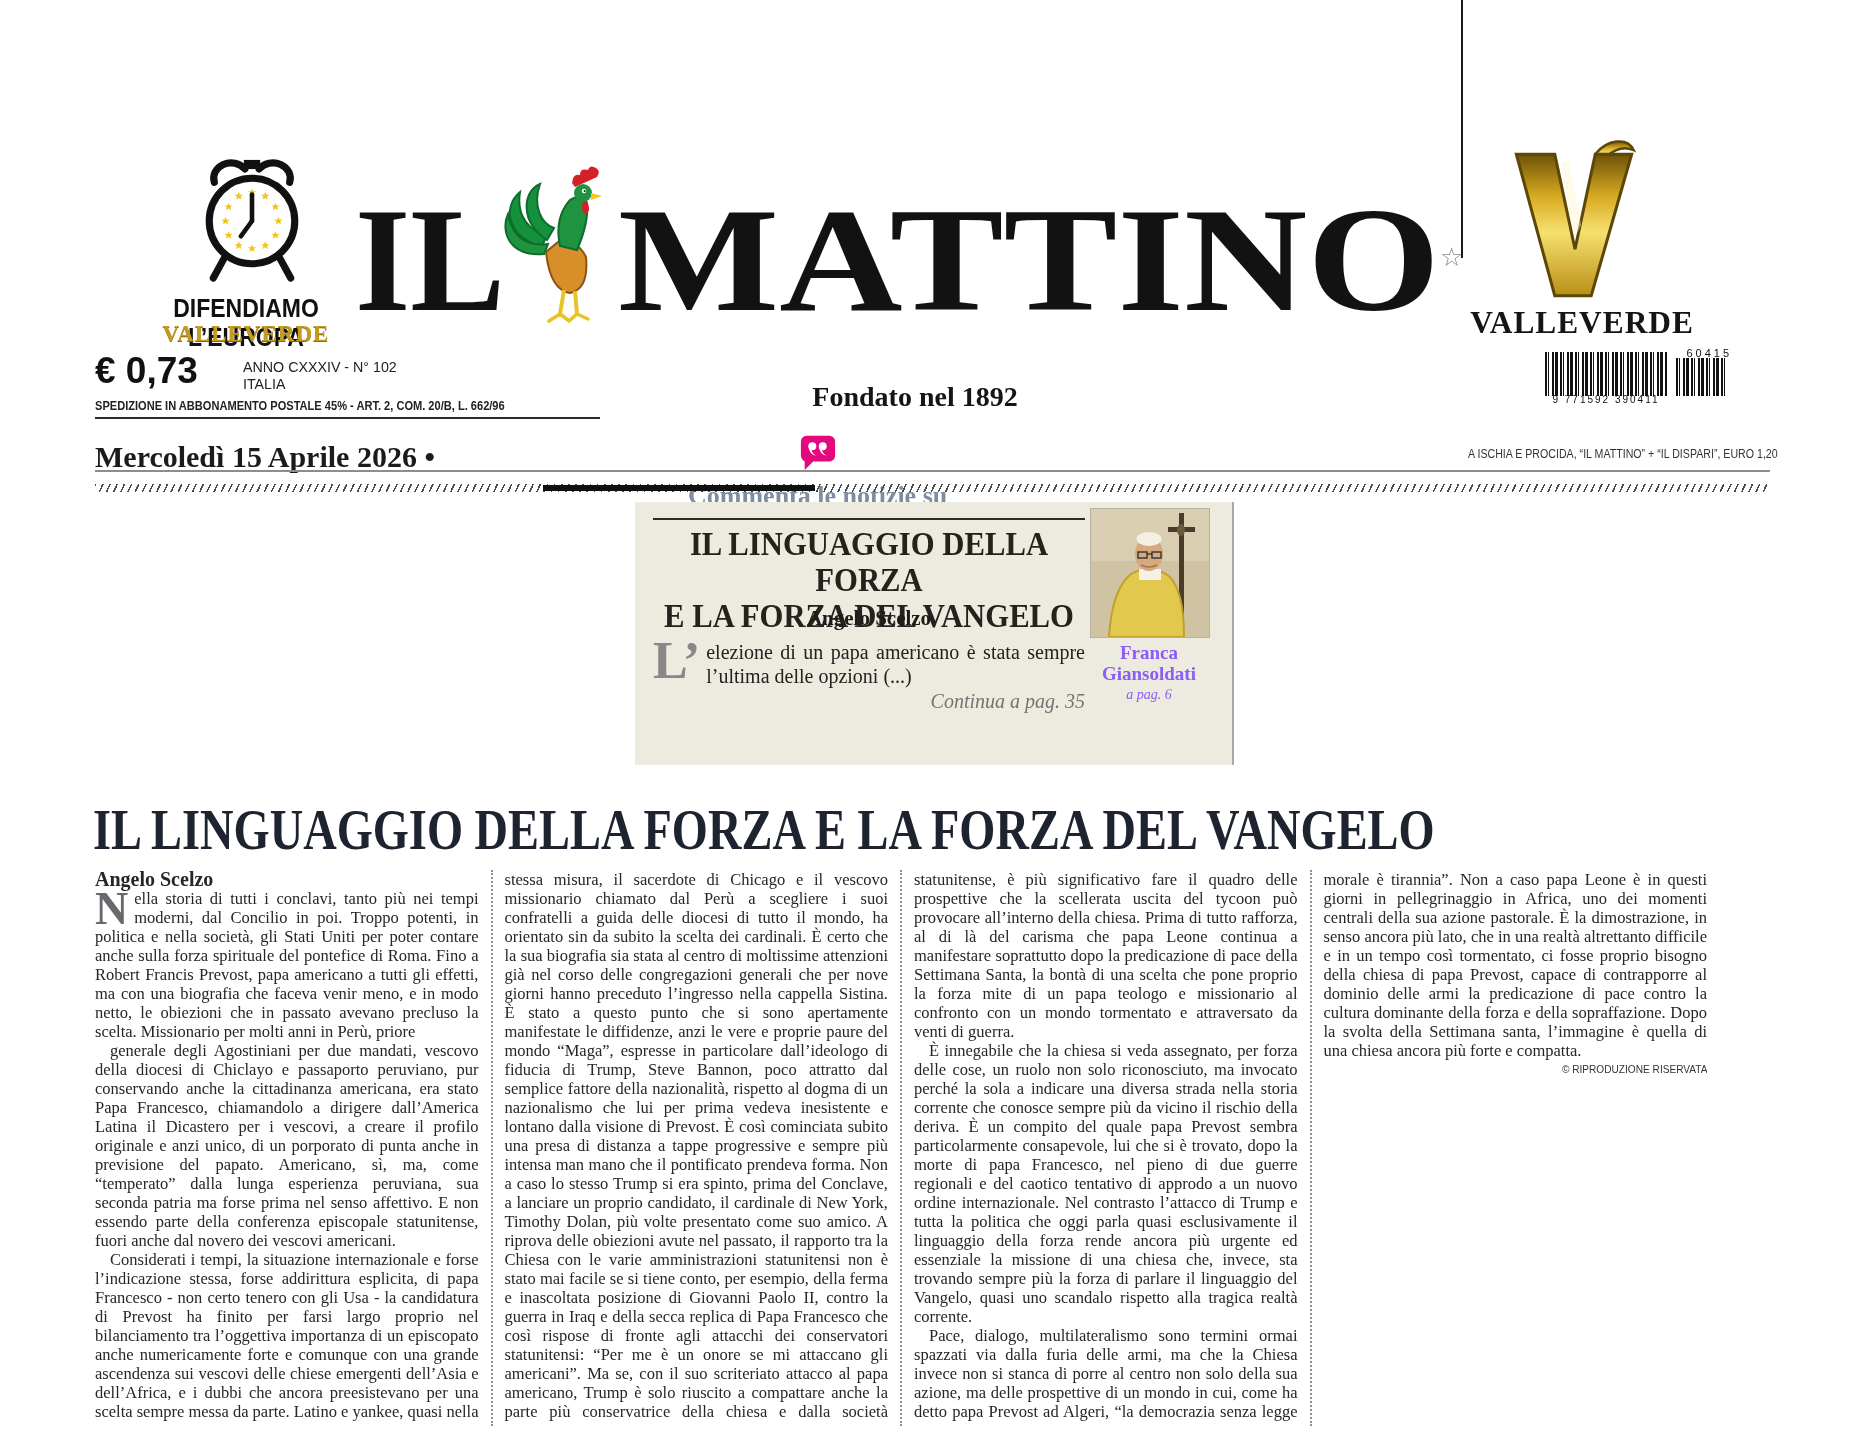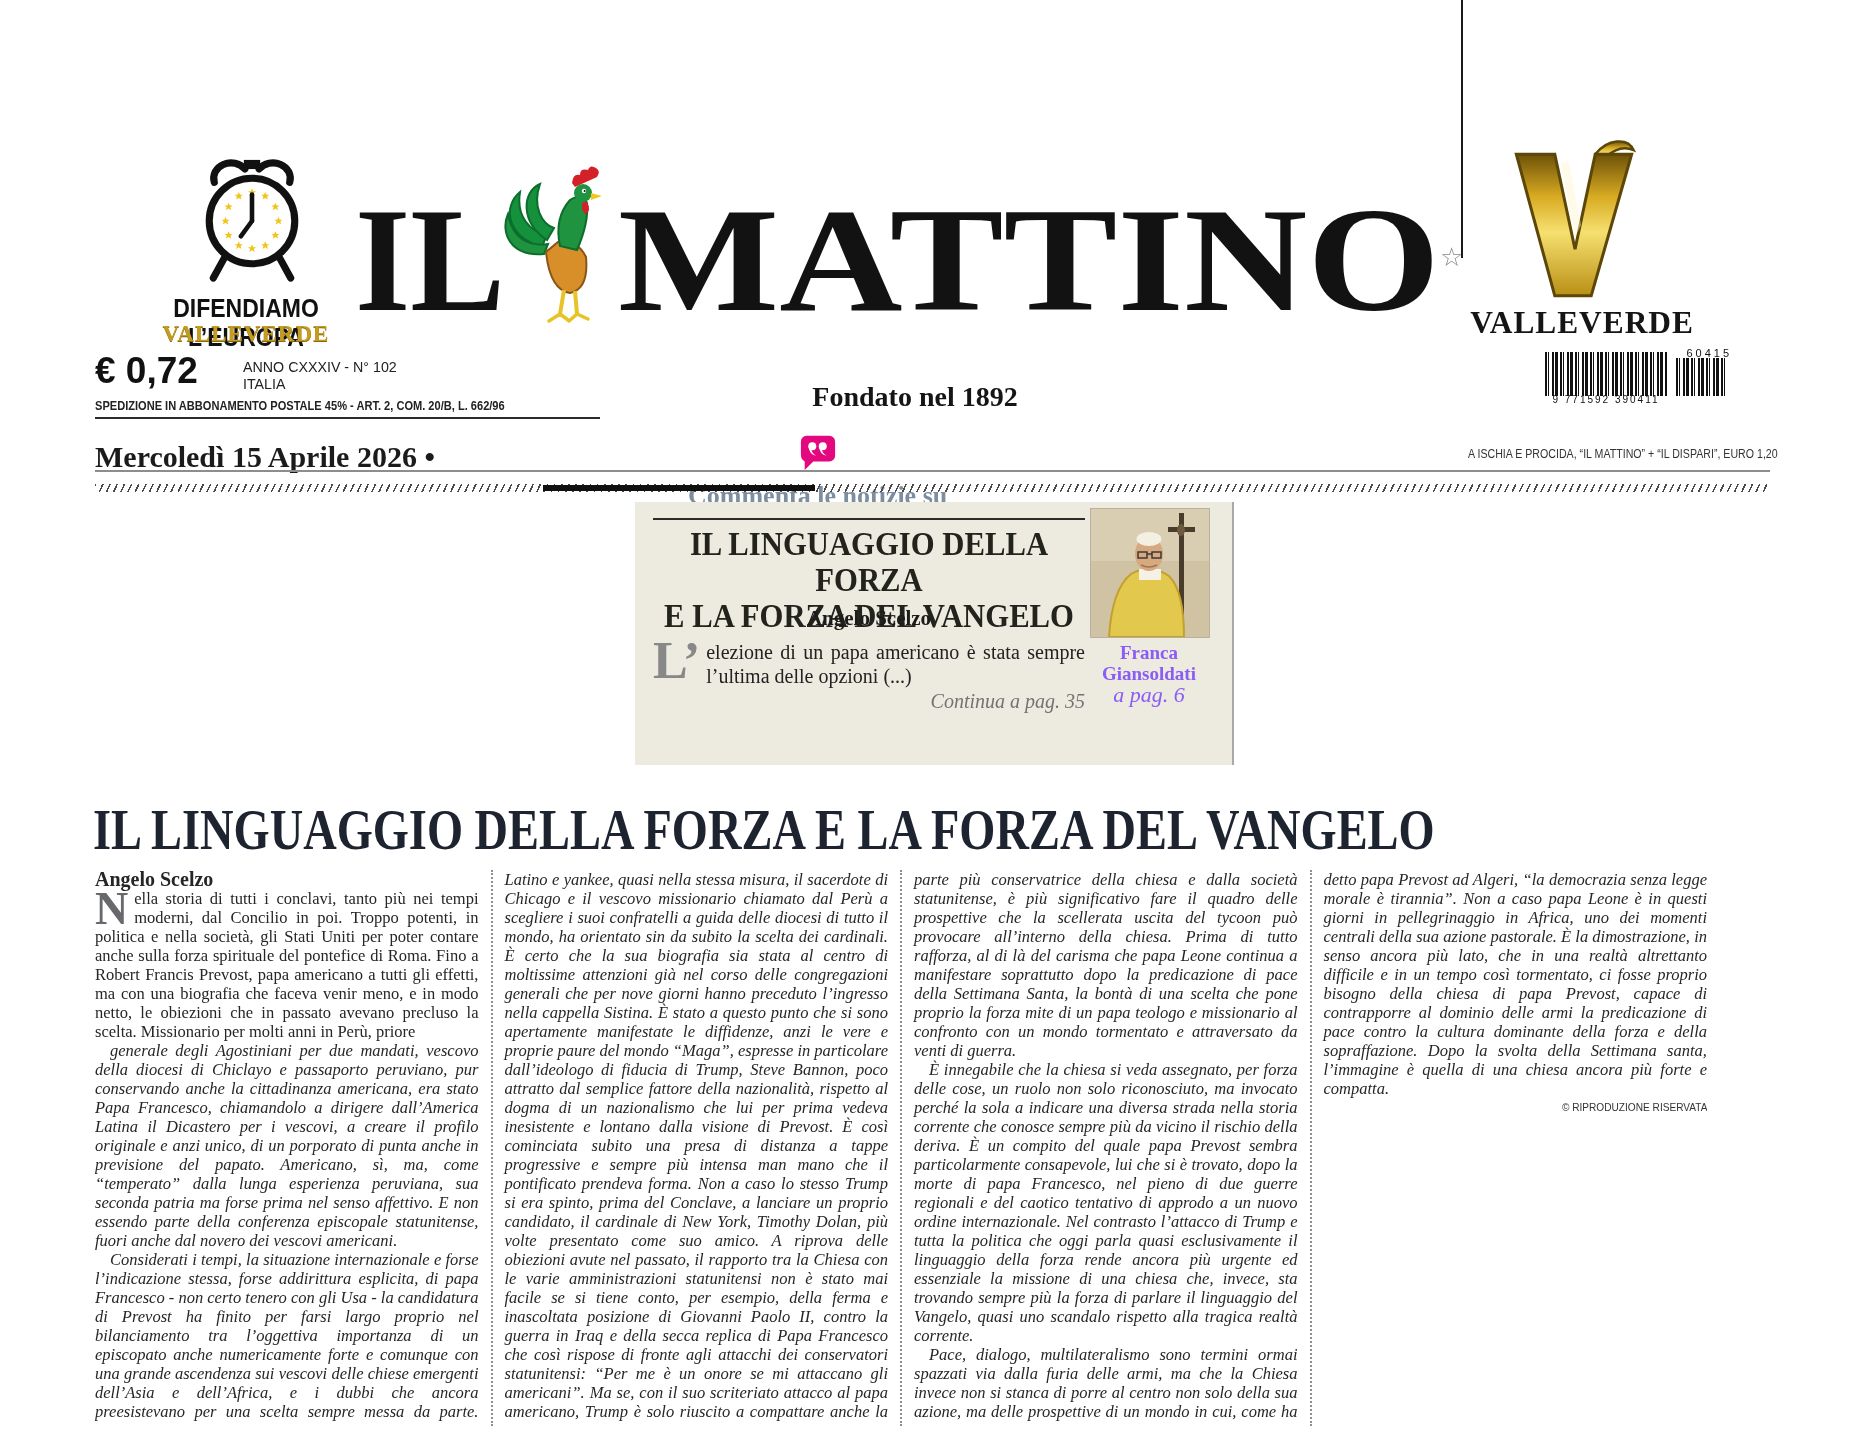--- a/index.html
+++ b/index.html
@@ -55,32 +55,32 @@
   .fbox-byline{position:absolute;left:4px;top:104px;width:460px;text-align:center;
                font-weight:700;font-size:21px;color:#1b1b1b;}
   .fbox-teaser{position:absolute;left:18px;top:138px;width:432px;font-size:20px;line-height:24px;
                color:#222;text-align:justify;}
   .fbox-drop{float:left;font-size:52px;line-height:42px;font-weight:700;color:#888;padding-right:6px;}
   .fbox-cont{position:absolute;left:18px;top:188px;width:432px;text-align:right;
              font-style:italic;font-size:20px;color:#737373;}
   .fbox-photo{position:absolute;left:455px;top:6px;width:118px;height:128px;border:1px solid #b9b1a0;}
   .fbox-credit{position:absolute;left:443px;top:140px;width:142px;text-align:center;
                font-weight:700;font-size:19px;line-height:21px;color:#8b5cf6;}
-  .fbox-credit-page{font-weight:400;font-style:italic;font-size:22px;display:block;}
+  .fbox-credit-page{font-weight:400;font-style:italic;font-size:14px;display:block;}
 
   
   .kicker{left:95px;top:742px;font-weight:700;font-size:41px;color:#8495a9;}
   .headline{left:93px;top:796px;font-weight:700;font-size:58px;color:#1d2430;white-space:nowrap;
             display:inline-block;transform:scaleX(.80);transform-origin:0 50%;}
   .cols{left:95px;top:870px;width:1612px;height:556px;
         column-count:4;column-gap:26px;column-fill:auto;
         column-rule:2px dotted #8b9097;
         font-size:16.5px;line-height:19px;text-align:justify;color:#262626;overflow:hidden;}
   .cols p{margin:0;}
-  .cols p.ind{text-indent:15px;font-style:italic;}
+  .cols p.ind{text-indent:15px;}
   .art-byline{font-weight:700;font-size:20px;margin:0 0 22px 0;text-align:left;}
   .dropN{float:left;font-size:46px;line-height:37px;font-weight:700;color:#68696d;padding:1px 6px 0 0;}
   .copyright{margin-top:10px;text-align:right;font-family:"Liberation Sans",sans-serif;font-size:11.5px;
              color:#333;transform:scaleX(.88);transform-origin:100% 50%;}
 </style>
 </head>
 <body>
 
 <div class="page">
 
@@ -147,21 +147,21 @@
     <path d="M86,18 C98,3 118,1 124,14 C112,9 99,15 93,27 Z" fill="url(#gold)" stroke="#5c4708" stroke-width="2.5"></path>
     <path d="M8,18 L46,18 L66,112 L86,18 L122,18 L82,158 L46,158 Z" fill="url(#gold)" stroke="#5c4708" stroke-width="3"></path>
     <path d="M52,26 L60,26 L72,88 L66,100 Z" fill="#fff7cc" opacity="0.45"></path>
   </svg>
   <div class="abs brand-right">VALLEVERDE</div>
   <div class="abs barcode bc-main"></div>
   <div class="abs bc-num">9 771592 390411</div>
   <div class="abs barcode bc-addon"></div>
   <div class="abs bc-addon-num">60415</div>
 
-  <div class="abs price">€ 0,72</div>
+  <div class="abs price">€ 0,73</div>
   <div class="abs edition">
     <div>ANNO CXXXIV - N° 102</div>
     <div>ITALIA</div>
   </div>
   <div class="abs postal">SPEDIZIONE IN ABBONAMENTO POSTALE 45% - ART. 2, COM. 20/B, L. 662/96</div>
   <div class="abs postal-rule"></div>
   <div class="abs fondato">Fondato nel 1892</div>
 
   <div class="abs dateline">Mercoledì 15 Aprile 2026 •</div>
   <div class="abs commenta">

